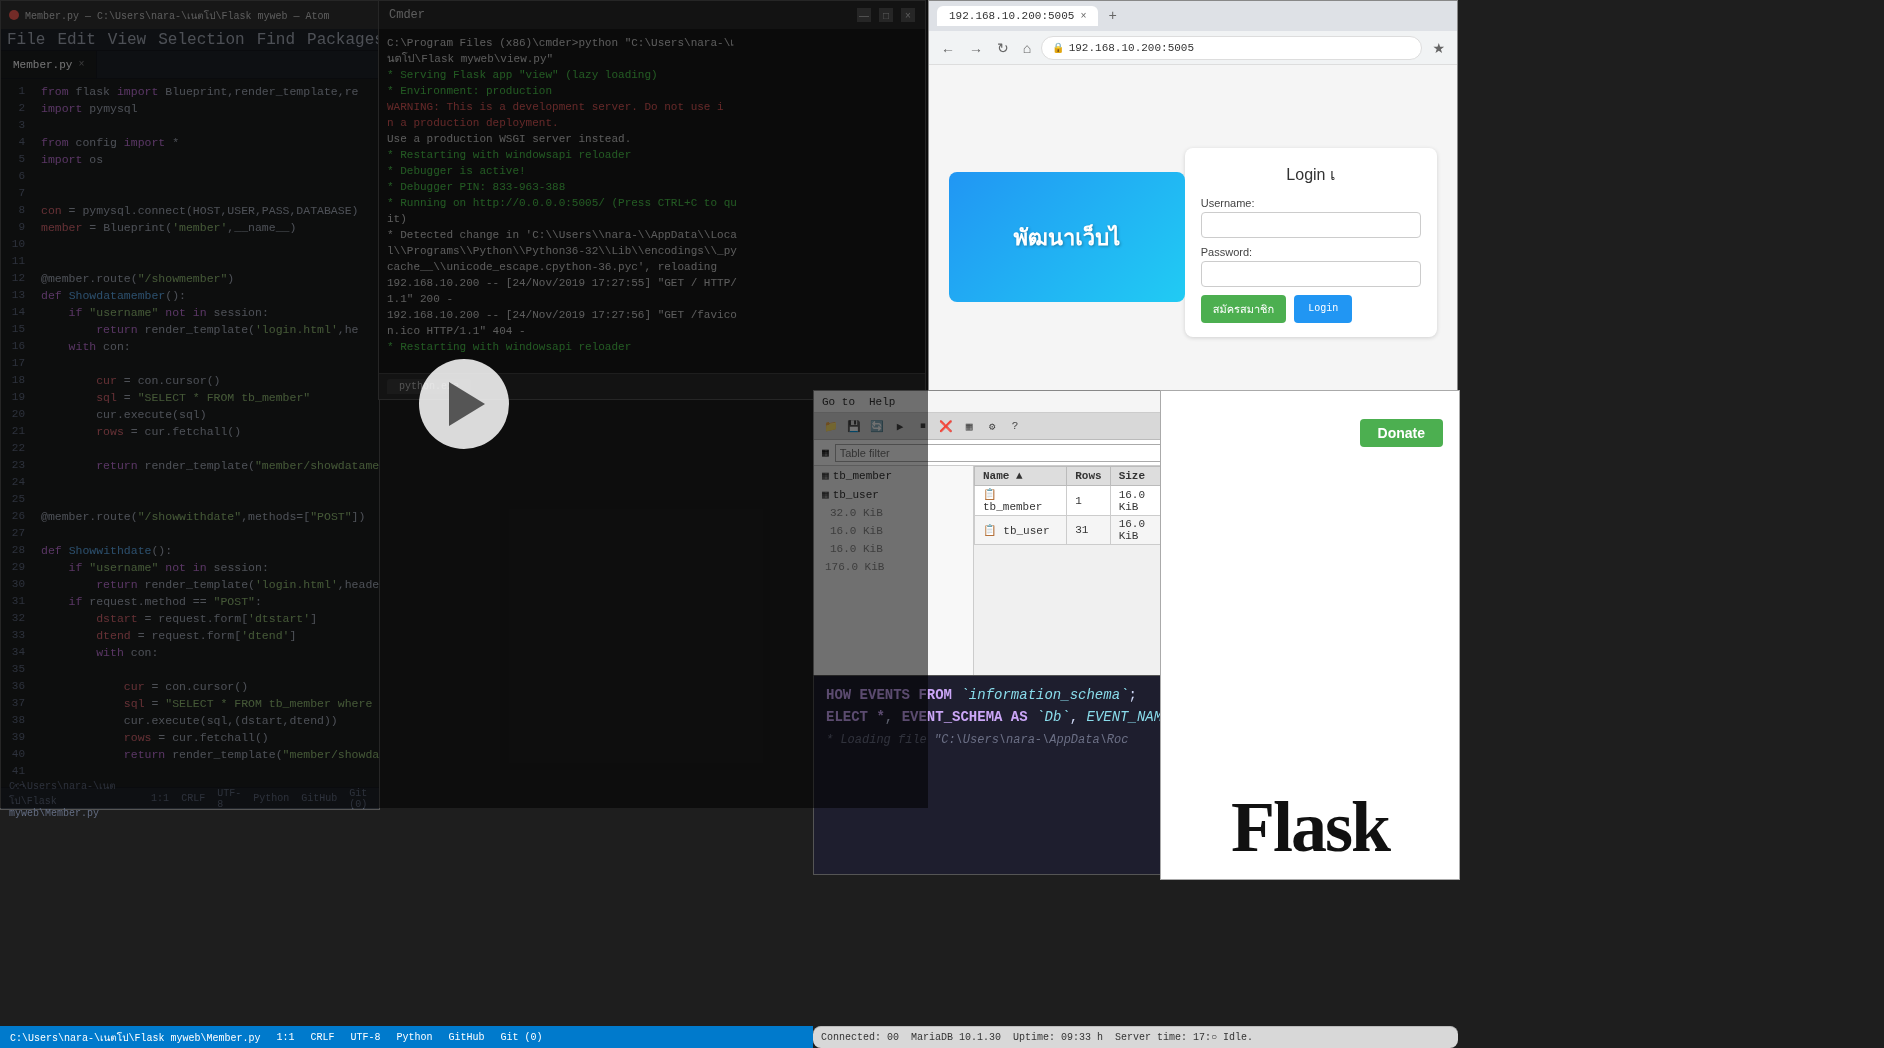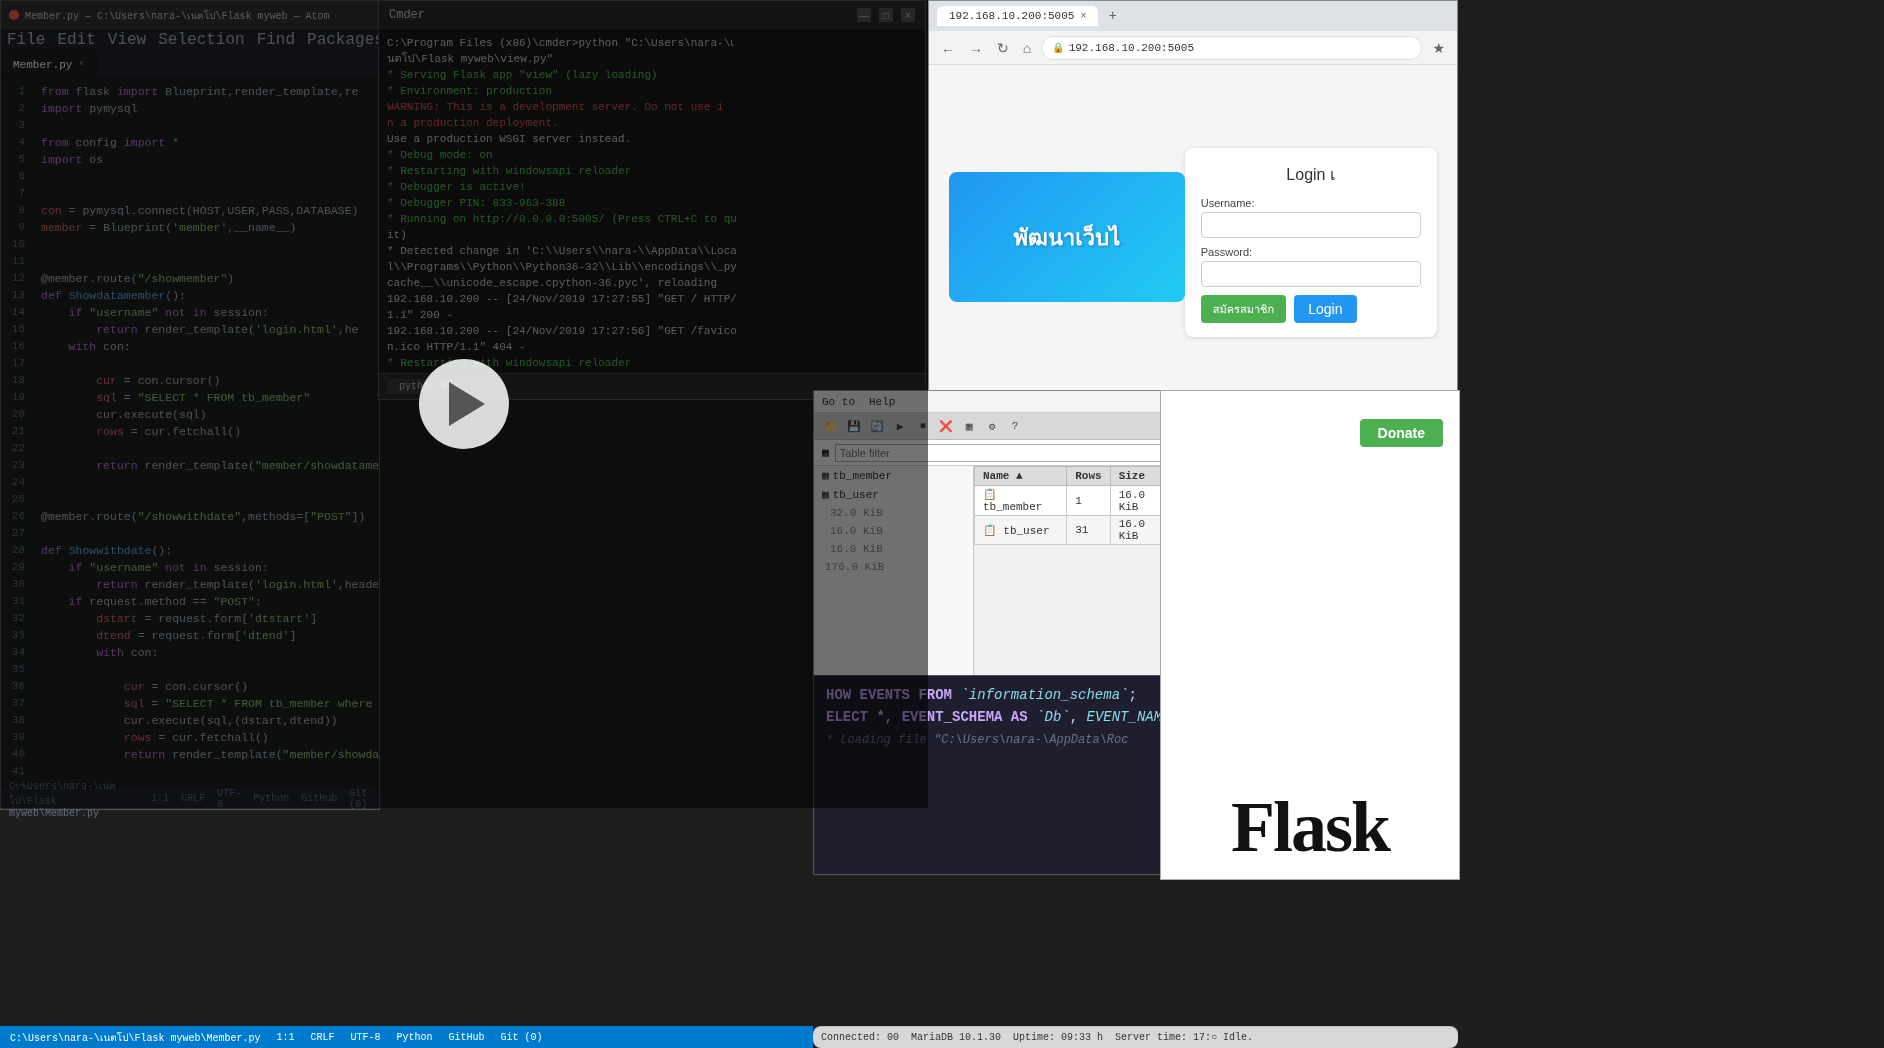--- a/index.html
+++ b/index.html
@@ -284,23 +284,23 @@
       font-size: 11px;
       cursor: pointer;
       font-family: sans-serif;
     }
     .btn-login {
       background: #2196F3;
       color: #fff;
       border: none;
       border-radius: 4px;
       padding: 5px 14px;
-      font-size: 14px;
+      font-size: 10px;
       cursor: pointer;
-      font-family: Liberation Sans, sans-serif;
+      font-family: Liberation Mono, monospace;
     }
 
     
     .db-window {
       position: absolute;
       left: 813px; top: 390px;
       width: 645px;
       height: 420px;
       background: #f0f0f0;
       border: 1px solid #888;
@@ -660,21 +660,20 @@
     </div>
   </div>
   <div class="terminal-content">
     <div>C:\Program Files (x86)\cmder&gt;python "C:\Users\nara-\เ</div>
     <div>นตโป\Flask myweb\view.py"</div>
     <div><span class="t-green"> * Serving Flask app "view" (lazy loading)</span></div>
     <div><span class="t-green"> * Environment: production</span></div>
     <div><span class="t-red">   WARNING: This is a development server. Do not use i</span></div>
     <div><span class="t-red">   n a production deployment.</span></div>
     <div>   Use a production WSGI server instead.</div>
-    <div><span class="t-green"> * Debug mode: on</span></div>
     <div><span class="t-green"> * Restarting with windowsapi reloader</span></div>
     <div><span class="t-green"> * Debugger is active!</span></div>
     <div><span class="t-green"> * Debugger PIN: 833-963-388</span></div>
     <div><span class="t-green"> * Running on http://0.0.0.0:5005/ (Press CTRL+C to qu</span></div>
     <div>   it)</div>
     <div> * Detected change in 'C:\\Users\\nara-\\AppData\\Loca</div>
     <div>   l\\Programs\\Python\\Python36-32\\Lib\\encodings\\_py</div>
     <div>   cache__\\unicode_escape.cpython-36.pyc', reloading</div>
     <div>   192.168.10.200 -- [24/Nov/2019 17:27:55] "GET / HTTP/</div>
     <div>   1.1" 200 -</div>

